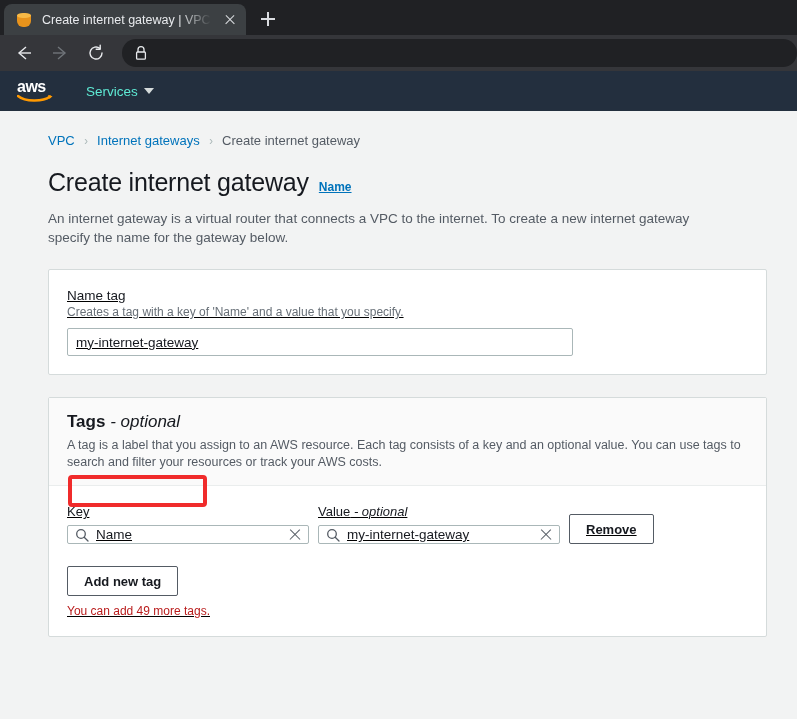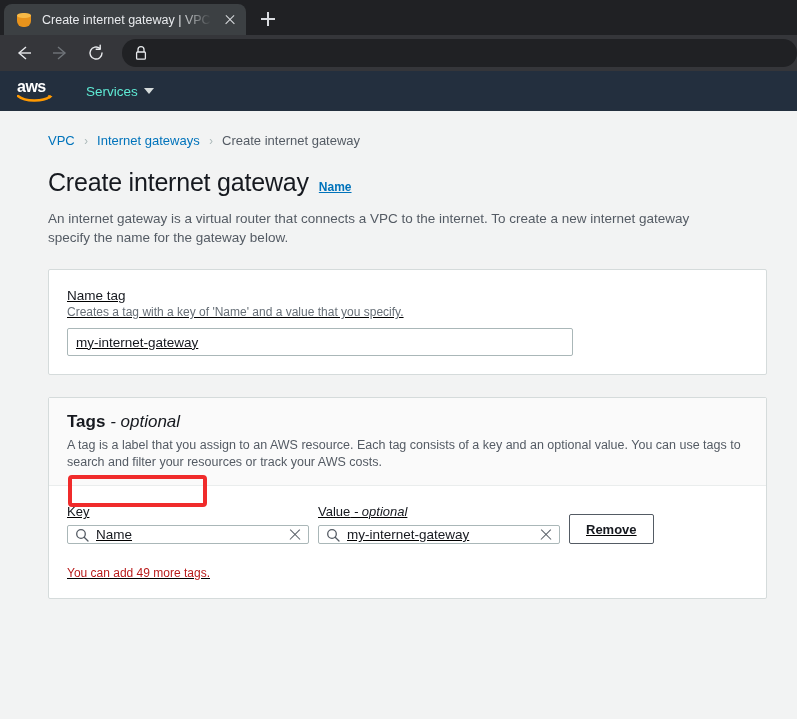--- a/index.html
+++ b/index.html
@@ -444,20 +444,21 @@
                 </svg>
                 <span class="val">my-internet-gateway</span>
                 <span class="x-clear"></span>
               </div>
             </div>
 
             <button class="btn-outline">Remove</button>
           </div>
 
           <div class="add-tag-wrap">
+            <button class="btn-outline">Add new tag</button>
             <div class="tag-count">You can add 49 more tags.</div>
           </div>
 
         </div>
       </div>
 
       <div class="footer">
         
         
       </div>

